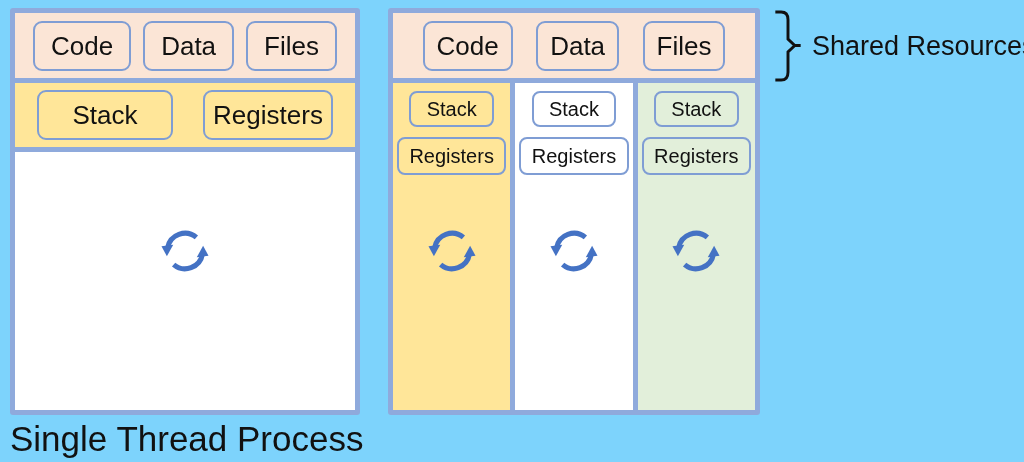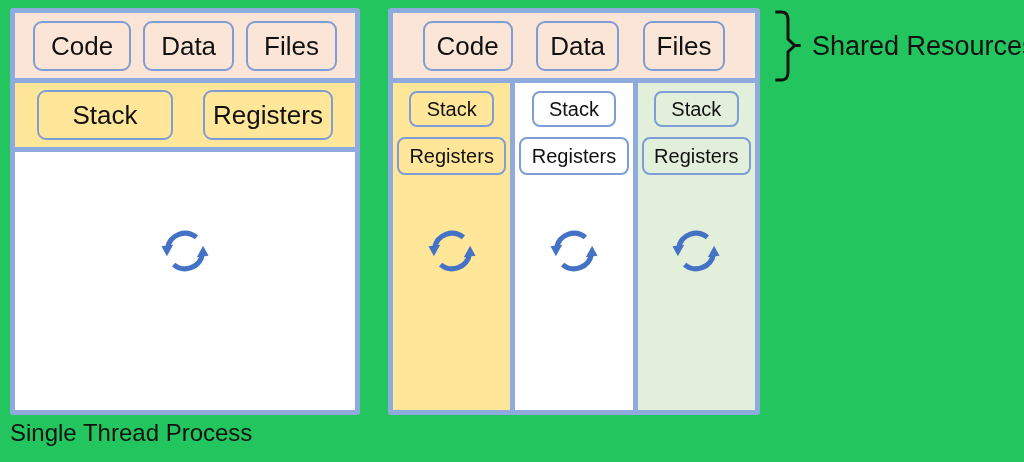--- a/index.html
+++ b/index.html
@@ -1,18 +1,18 @@
 <!DOCTYPE html>
 <html><head>
 <meta charset="utf-8">
 <style>
   * { margin:0; padding:0; box-sizing:border-box; }
   html,body { background:#ffffff; }
   .canvas {
-    position:relative; width:1024px; height:462px; background:#22c55e;
+    position:relative; width:1024px; height:462px; background:#7dd3fc;
     font-family:"Liberation Sans", sans-serif; color:#111111; overflow:hidden;
   }
   .process-box {
     position:absolute; top:8px; height:407px; background:#ffffff;
     border:5px solid #8FAADC; border-radius:3px;
     display:flex; flex-direction:column;
   }
   .single-box { left:10px;  width:350px; }
   .multi-box  { left:388px; width:372px; }
 
@@ -45,22 +45,22 @@
   .col-white  { background:#FFFFFF; }
   .col-green  { background:#E2EFDA; }
   .col-pill { font-size:20px; border-radius:8px; }
   .col-pill.stack { width:72%; height:36px; margin-bottom:10px; }
   .col-pill.registers { width:93%; height:38px; }
   .col .cycle-wrap { margin-top:48px; }
 
   .cycle-icon { width:56px; height:56px; display:block; }
 
   .caption {
-    position:absolute; top:419px; font-size:24px; color:#111111;
-    text-align:left; white-space:nowrap;
+    position:absolute; top:419px; font-size:35px; color:#111111;
+    text-align:right; white-space:nowrap;
   }
   .caption-single { left:10px;  width:350px; }
   .caption-multi  { left:388px; width:372px; }
 
   .brace-group {
     position:absolute; left:772px; top:6px; height:80px;
     display:flex; align-items:center; gap:8px;
   }
   .brace-svg { width:32px; height:74px; display:block; }
   .brace-label { font-size:27px; color:#111111; white-space:nowrap; }

